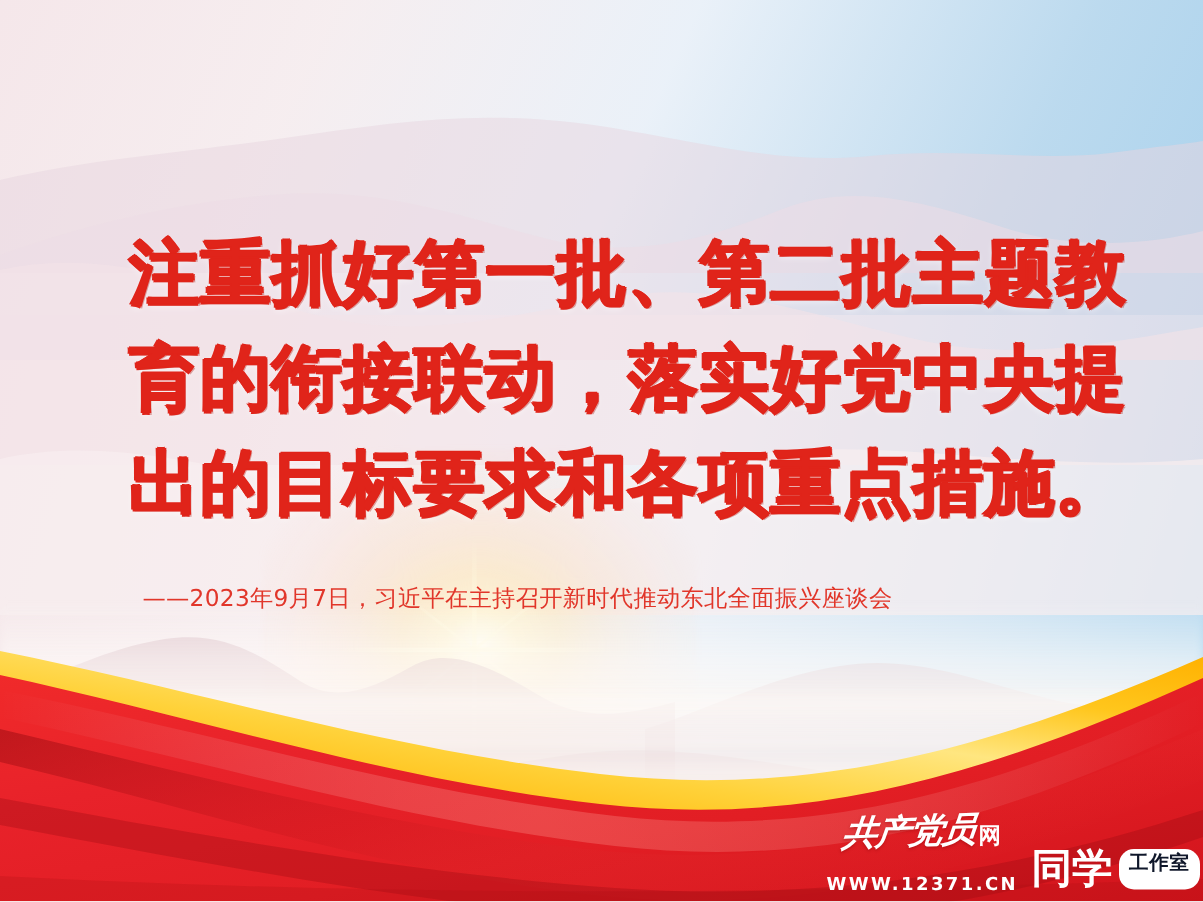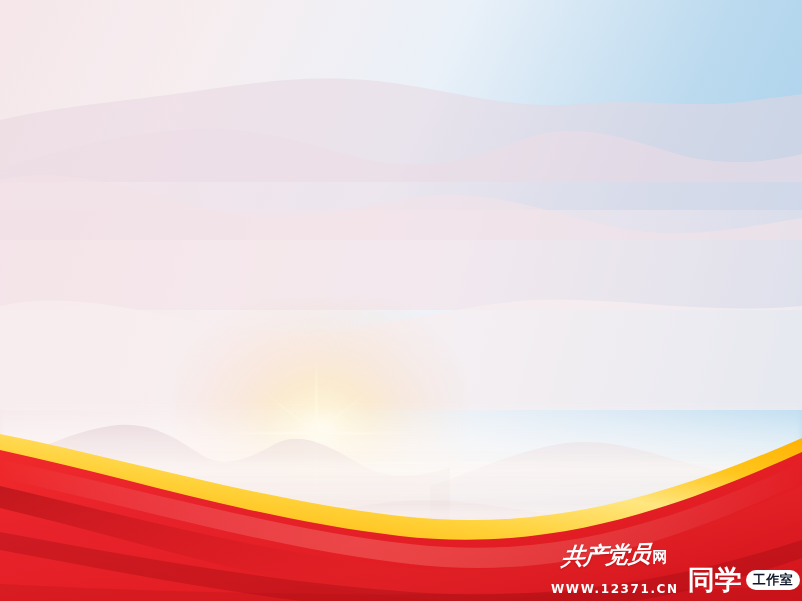--- a/index.html
+++ b/index.html
@@ -166,21 +166,21 @@
     margin-bottom:1px;
   }
   .logo-url {
     color:#ffffff;
     font-family:"DejaVu Sans", sans-serif;
     font-size:12px;
     font-weight:bold;
     letter-spacing:1.6px;
     margin-top:16px;
   }
-  .logo-right { display:flex; align-items:center; gap:4px;margin-top:20px; }
+  .logo-right { display:flex; gap:4px;margin-top:20px; }
   .logo-tx {
     color:#ffffff;
     font-family:"DejaVu Sans", sans-serif;
     font-size:27px;
     font-weight:bold;
     line-height:1;
     letter-spacing:0px;
   }
   .logo-studio {
     background:#ffffff;
@@ -232,22 +232,28 @@
     <svg viewBox="0 0 802 180" preserveAspectRatio="none">
       <path d="M0,70 C40,58 70,40 110,34 C150,28 175,46 200,62 C225,78 250,66 275,52 C300,38 330,54 360,72 C390,90 420,84 450,76 L450,180 L0,180 Z" fill="rgba(205,168,178,0.45)"></path>
       <path d="M430,94 C470,82 510,60 560,52 C610,44 650,62 700,74 C750,86 780,80 802,74 L802,180 L430,180 Z" fill="rgba(206,172,180,0.42)"></path>
       <path d="M0,112 C60,100 120,118 190,128 C260,138 320,118 390,110 C460,102 530,122 610,130 C690,138 750,126 802,118 L802,180 L0,180 Z" fill="rgba(199,160,172,0.38)"></path>
     </svg>
   </div>
 
   <div class="mist" style="top:400px; height:100px;"></div>
   <div class="mist" style="top:455px; height:90px;"></div>
 
+  <div class="headline">
+    <div class="hl-line">注重抓好第一批、第二批主题教</div>
+    <div class="hl-line">育的衔接联动，落实好党中央提</div>
+    <div class="hl-line">出的目标要求和各项重点措施。</div>
+  </div>
 
   <div class="attrib">
+    <div>——2023年9月7日，习近平在主持召开新时代推动东北全面振兴座谈会</div>
   </div>
 
   <div class="wave">
     <svg viewBox="0 0 802 185" preserveAspectRatio="none">
       <defs>
         <linearGradient id="goldGrad" x1="0" y1="1" x2="1" y2="0">
           <stop offset="0%" stop-color="#ffd84d"></stop>
           <stop offset="18%" stop-color="#ffb400"></stop>
           <stop offset="42%" stop-color="#ffd23a"></stop>
           <stop offset="62%" stop-color="#ffe680"></stop>

